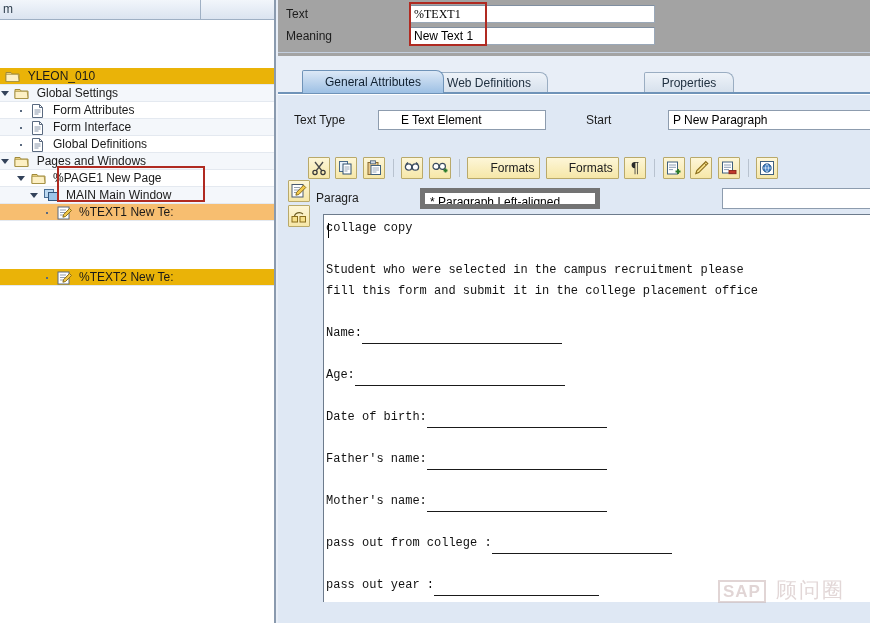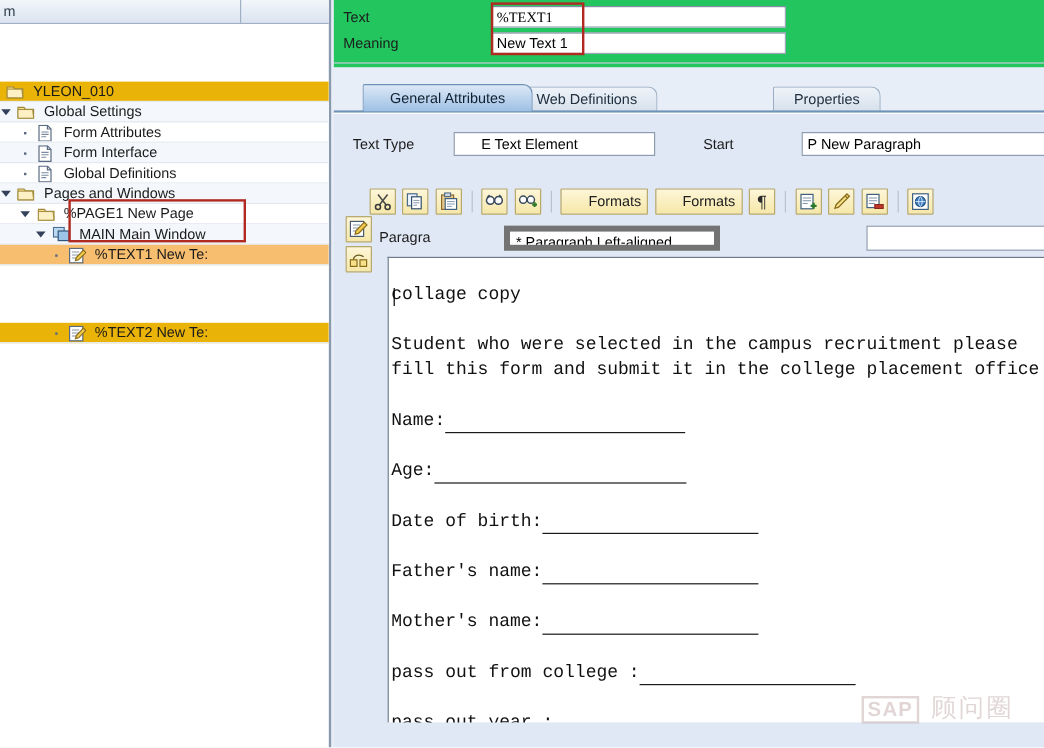--- a/index.html
+++ b/index.html
@@ -128,21 +128,21 @@
     width: 592px; height: 623px;
     background: #e8eef7;
     overflow: hidden;
   }
 
   
   #attr-block {
     position: absolute;
     left: 0; top: 0;
     width: 592px; height: 56px;
-    background: #22c55e;
+    background: #a3a3a3;
   }
   .attr-row {
     position: absolute;
     left: 0;
     height: 22px;
   }
   .attr-row .attr-label {
     position: absolute;
     left: 8px; top: 0;
     width: 120px;
@@ -368,24 +368,24 @@
   #editor-area {
     position: absolute;
     left: 45px; top: 119px;
     width: 547px; height: 388px;
     background: #ffffff;
     border-left: 1px solid #6d7b8c;
     border-top: 1px solid #6d7b8c;
     box-sizing: border-box;
     overflow: hidden;
     font-family: "Liberation Mono", monospace;
-    font-size: 15px;
+    font-size: 12px;
     line-height: 21px;
     color: #111111;
-    padding: 20px 0 0 2px;
+    padding: 3px 0 0 2px;
   }
   .ed-line {
     white-space: pre;
     height: 21px;
     position: relative;
   }
   .ed-line.blank { height: 21px; }
   .ed-caret {
     position: absolute;
     left: 2px; top: 5px;

